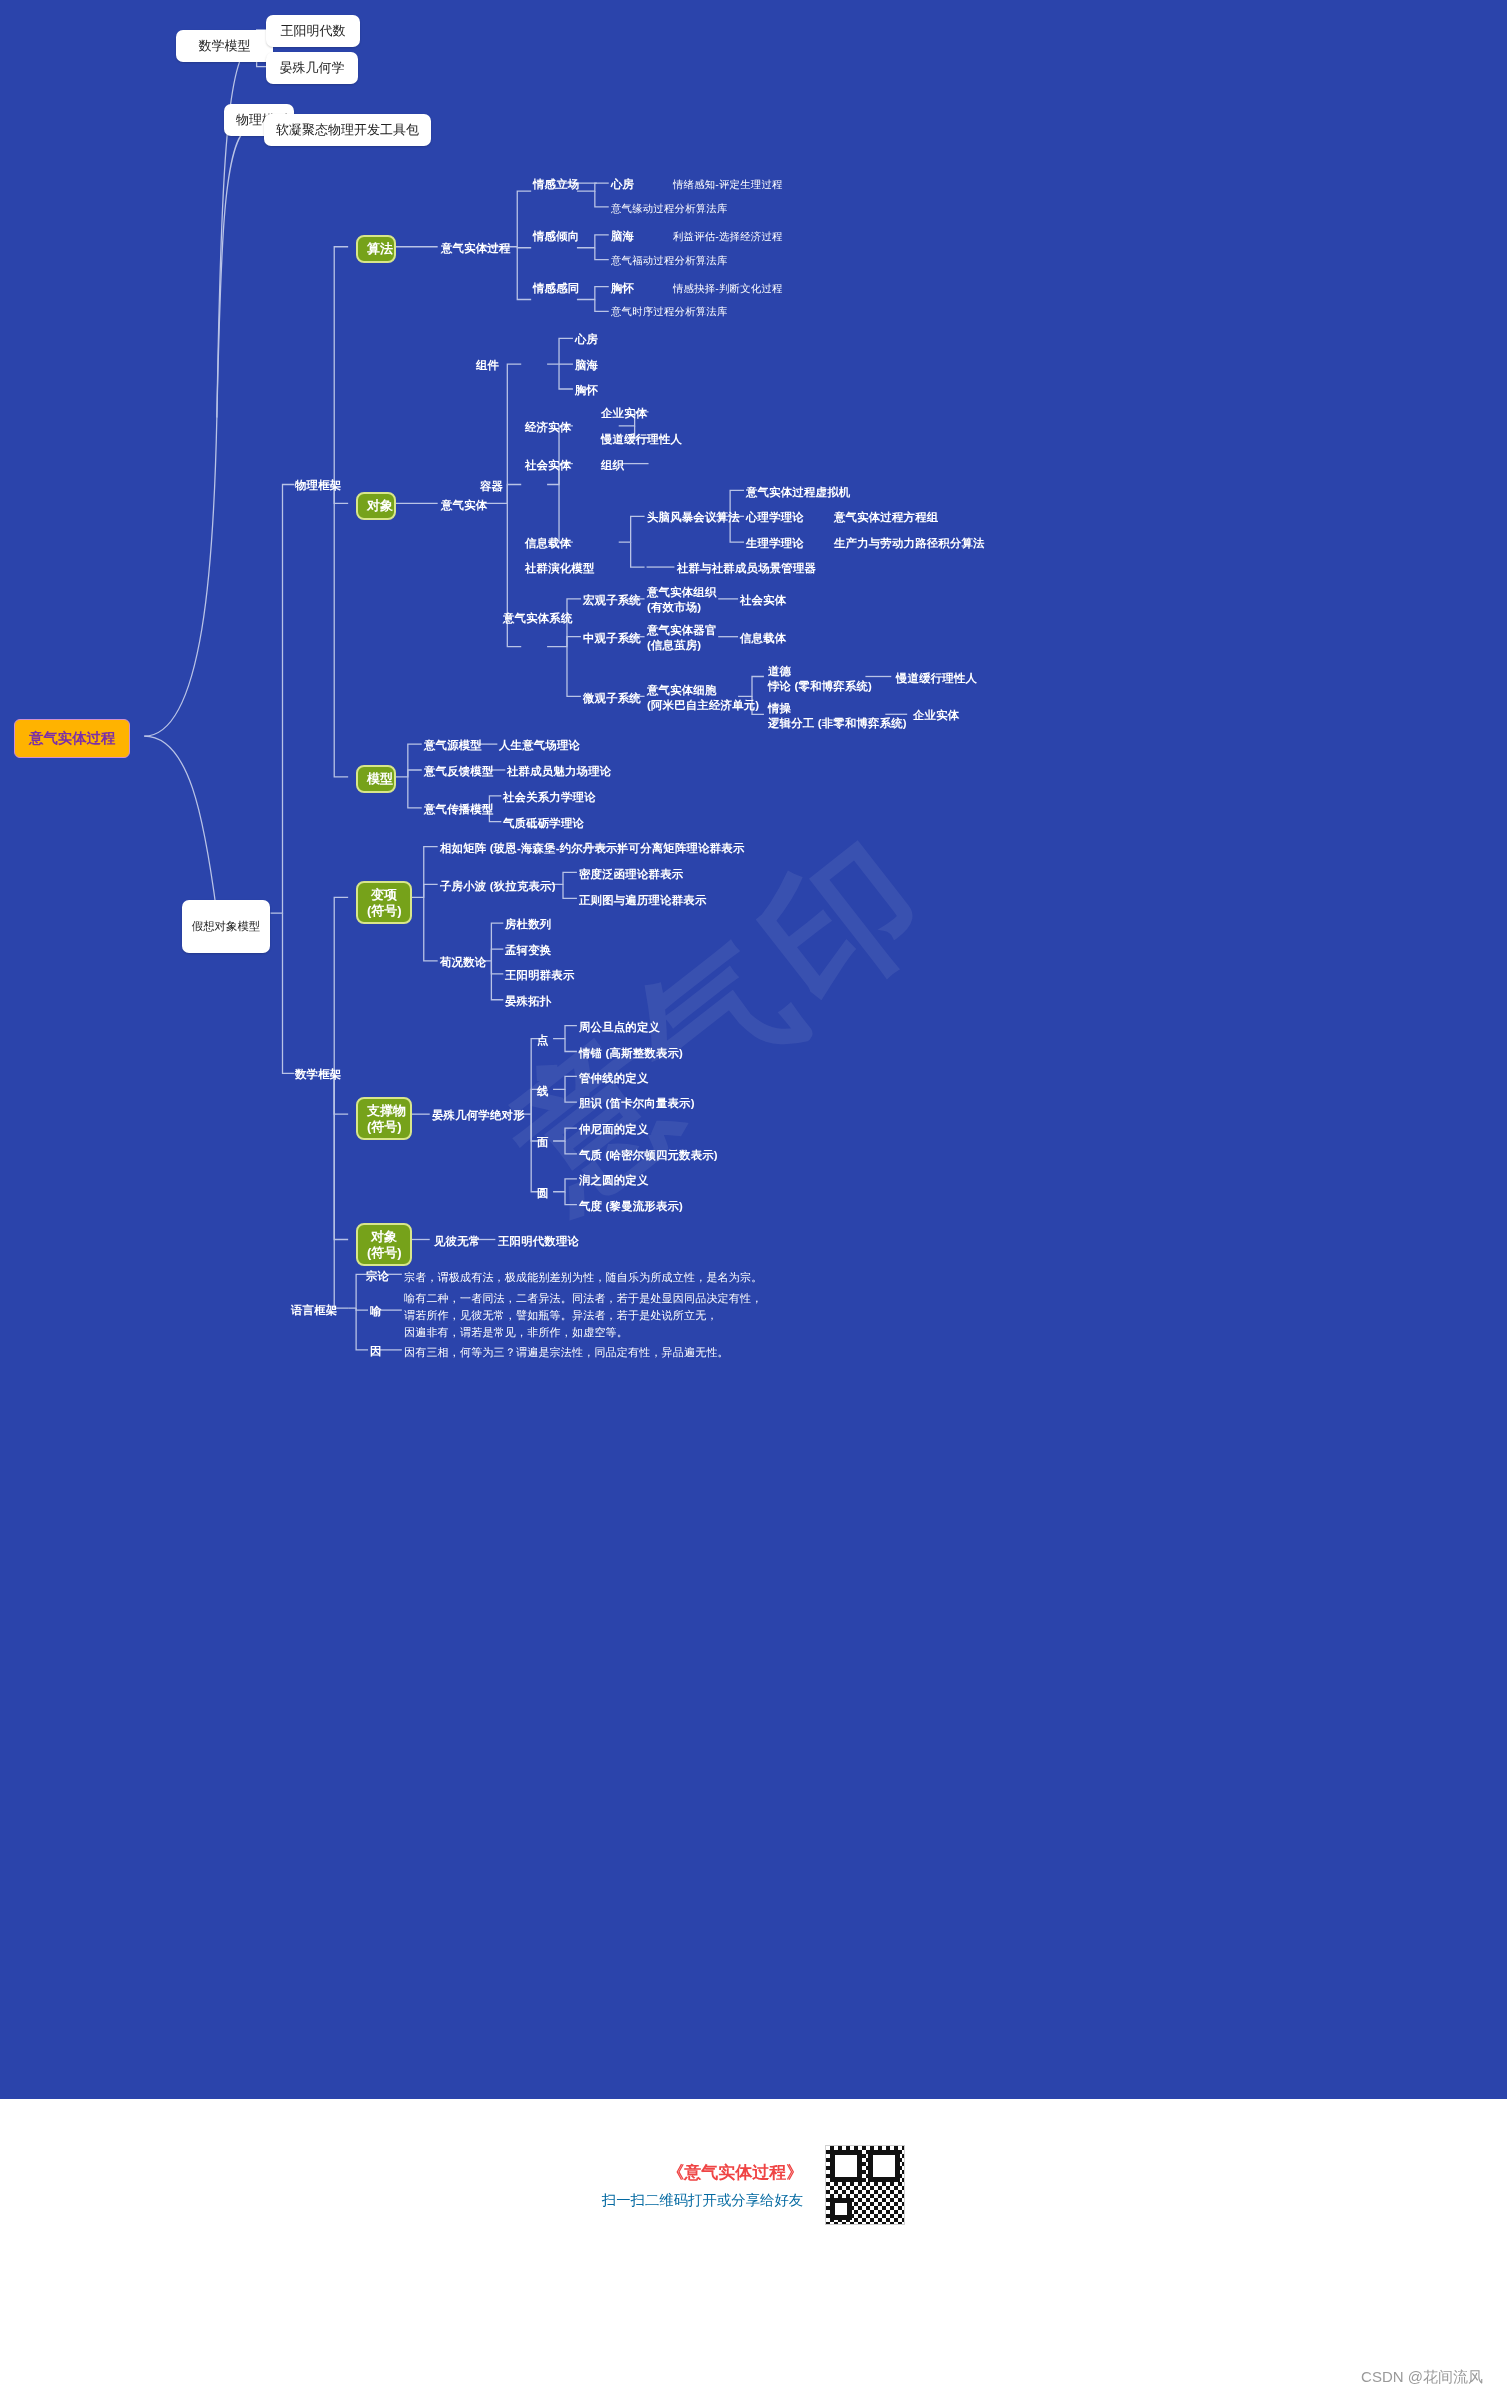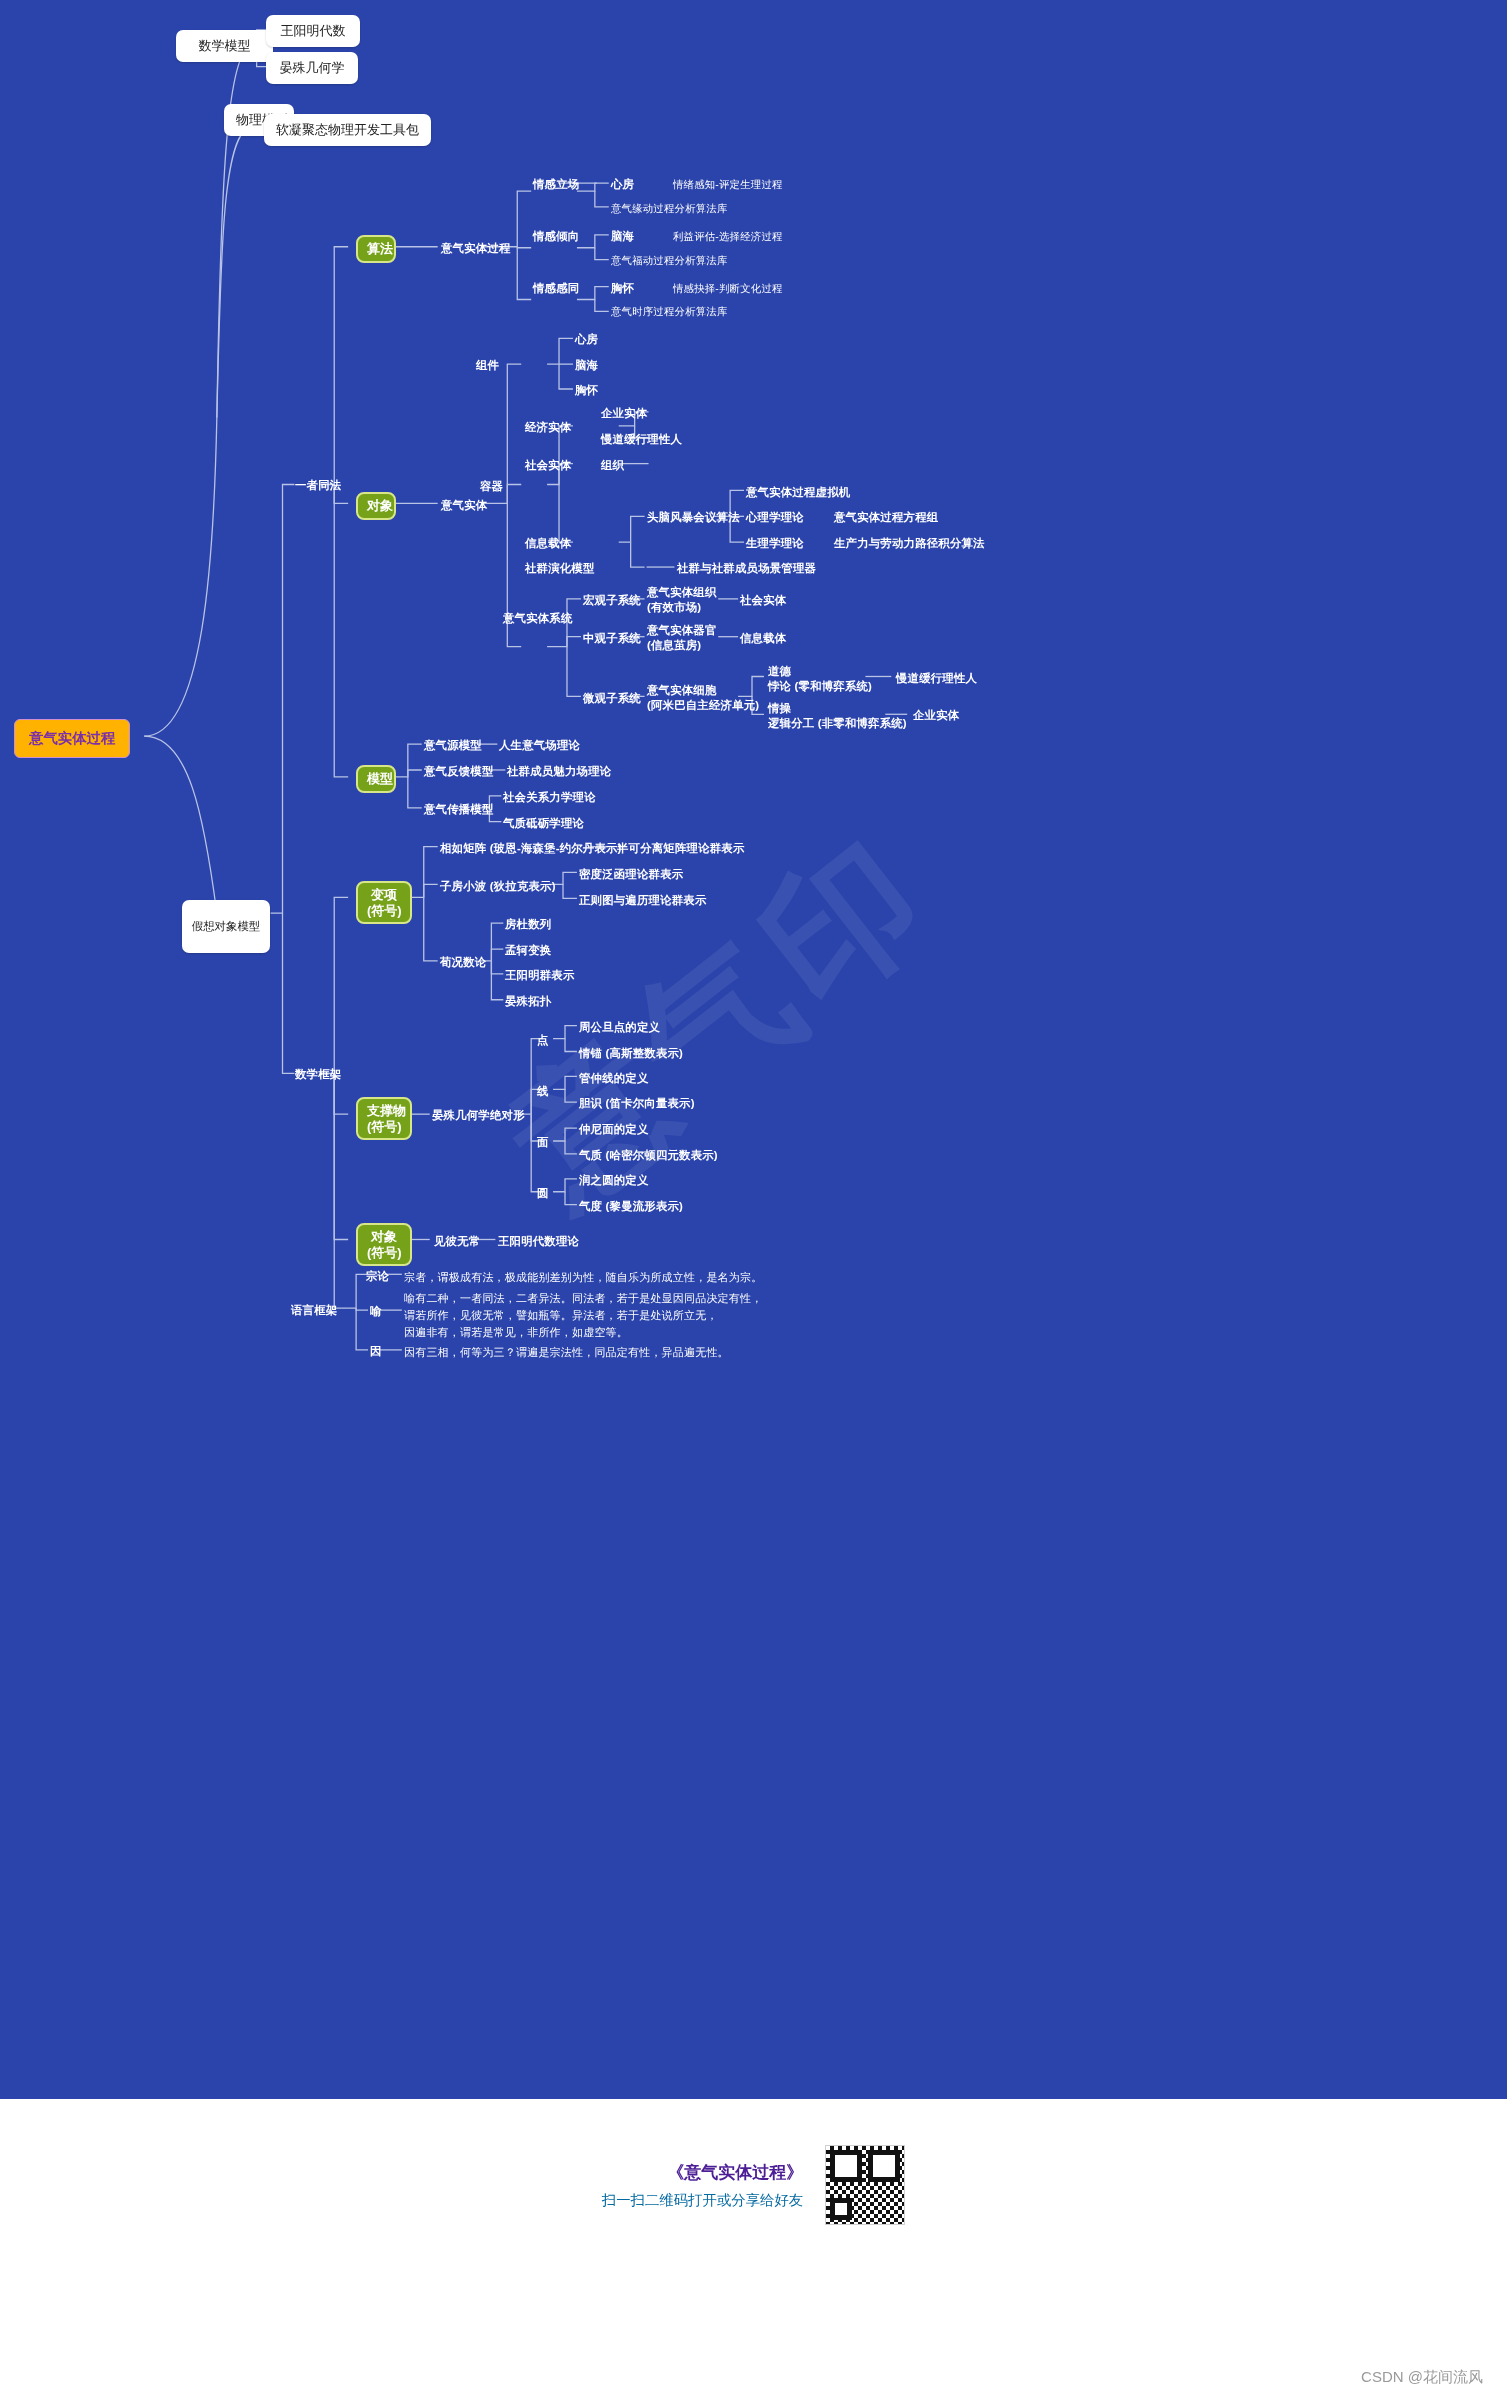--- a/index.html
+++ b/index.html
@@ -102,21 +102,21 @@
     position: absolute;
     left: 0; top: 46px;
     width: 1507px;
     display: flex;
     justify-content: center;
     align-items: center;
     gap: 22px;
   }
   .foot-text { text-align: right; color: #6b6b6b; }
   .foot-title {
-    color: #4c1d95;
+    color: #ef4444;
     font-size: 17px;
     font-weight: bold;
     margin-bottom: 7px;
   }
   .foot-sub { color: #0369a1; font-size: 14.4px; }
   #qr {
     width: 80px; height: 80px;
     border: 1px solid #cfcfcf;
     background:
       repeating-conic-gradient(#111 0% 25%, #ffffff 0% 50%) 0 0/8px 8px;
@@ -285,21 +285,21 @@
 
     <div class="node root" style="left:14px; top:719px;">意气实体过程</div>
 
     <div class="node wbox" style="left:176px; top:30px; width:97px;">数学模型</div>
     <div class="node wbox" style="left:266px; top:15px; width:94px;">王阳明代数</div>
     <div class="node wbox" style="left:266px; top:52px; width:92px;">晏殊几何学</div>
 
     <div class="node wbox" style="left:176px; top:104px; width:70px;margin-left:48px;">物理模型</div>
     <div class="node wbox" style="left:264px; top:114px;">软凝聚态物理开发工具包</div>
 
-    <div class="node txt" style="left:295px; top:478px;">一者同法</div>
+    <div class="node txt" style="left:295px; top:478px;">物理框架</div>
     <div class="node wbox" style="left:182px; top:900px; width:88px; font-size:11.4px; padding:19px 8px;">假想对象模型</div>
     <div class="node txt" style="left:295px; top:1067px;">数学框架</div>
     <div class="node txt" style="left:291px; top:1303px;">语言框架</div>
 
     <div class="node gbox" style="left:356px; top:235px; width:40px;">算法</div>
     <div class="node txt" style="left:441px; top:241px;">意气实体过程</div>
 
     <div class="node txt" style="left:533px; top:177px;">情感立场</div>
     <div class="node txt" style="left:611px; top:177px;">心房</div>
     <div class="node txt sm" style="left:673px; top:178px;">情绪感知-评定生理过程</div>

